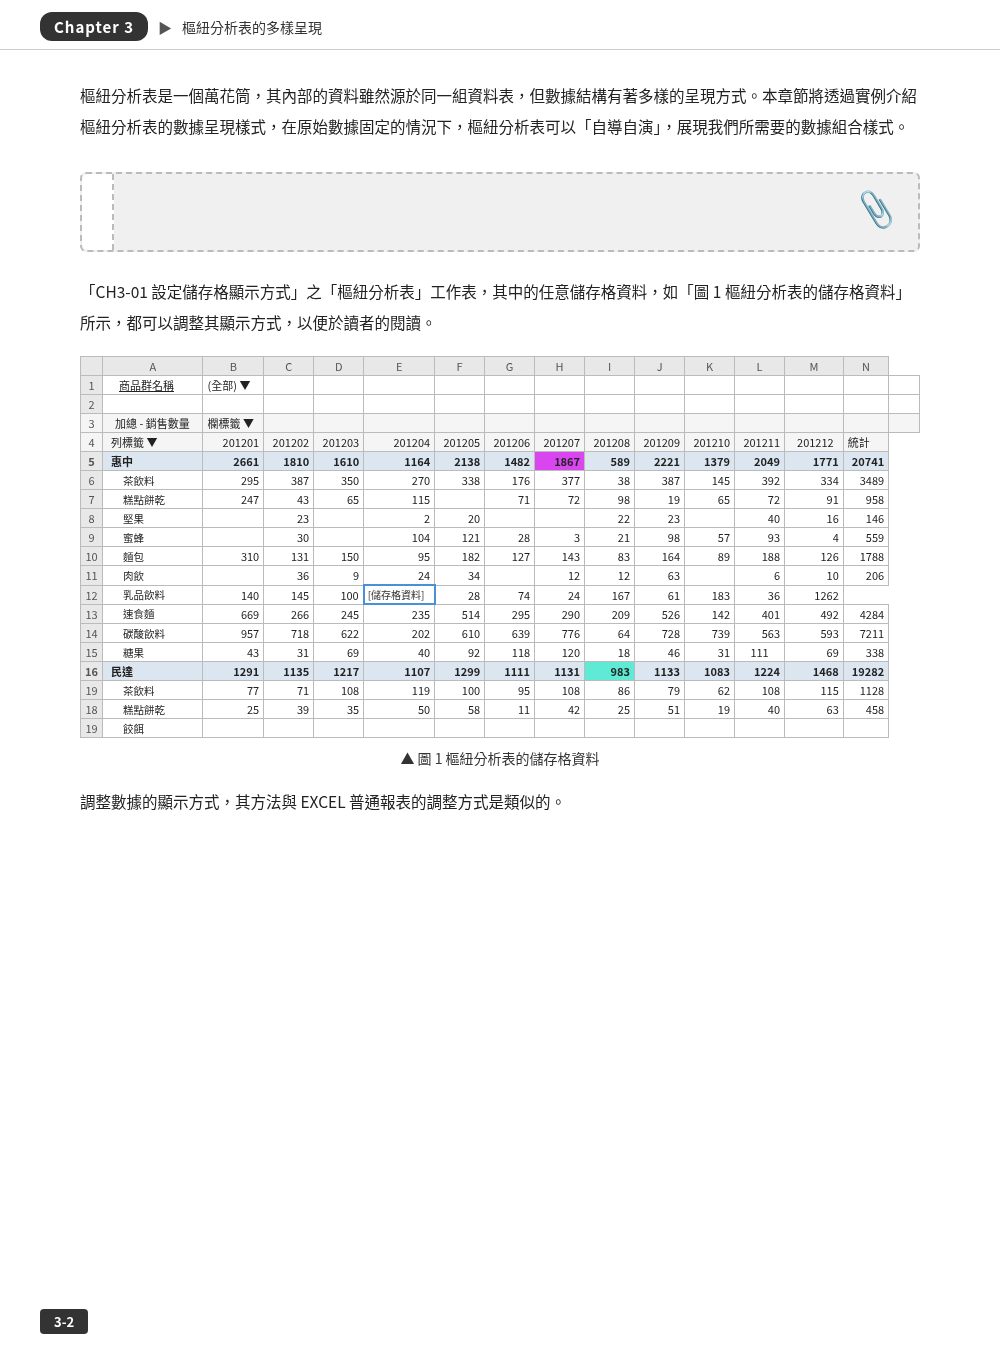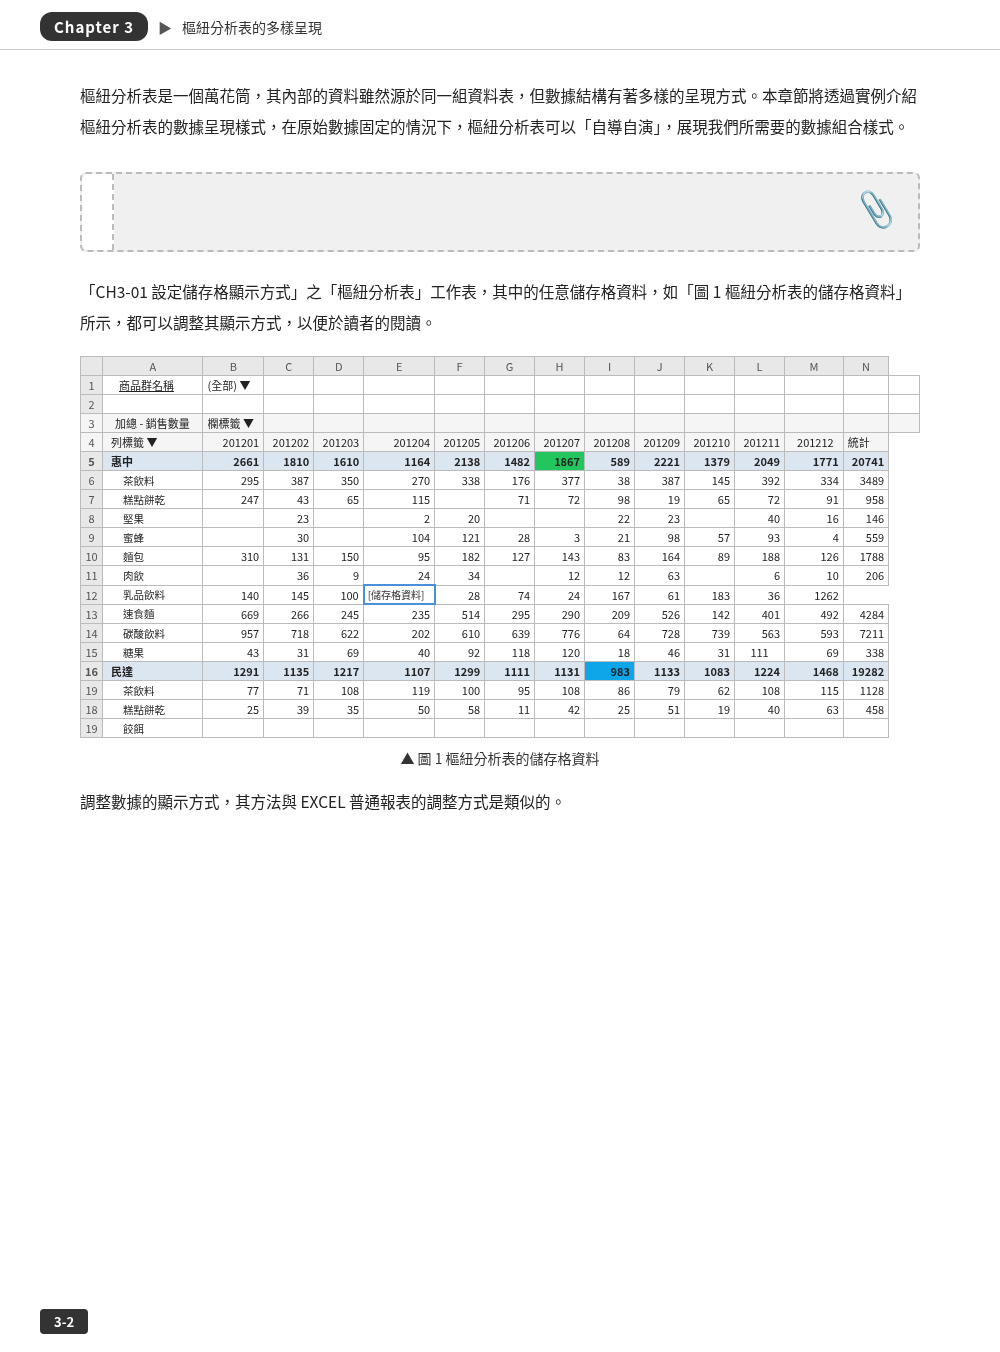--- a/index.html
+++ b/index.html
@@ -289,21 +289,21 @@
           </tr>
           <tr class="bold-row">
             <td class="row-header">5</td>
             <td style="font-weight: bold; background: rgb(220, 230, 241); padding-left: 8px;">惠中</td>
             <td style="background: rgb(220, 230, 241); font-weight: bold; text-align: right;">2661</td>
             <td style="background: rgb(220, 230, 241); font-weight: bold; text-align: right;">1810</td>
             <td style="background: rgb(220, 230, 241); font-weight: bold; text-align: right;">1610</td>
             <td style="background: rgb(220, 230, 241); font-weight: bold; text-align: right;">1164</td>
             <td style="background: rgb(220, 230, 241); font-weight: bold; text-align: right;">2138</td>
             <td style="background: rgb(220, 230, 241); font-weight: bold; text-align: right;">1482</td>
-            <td style="background: #22c55e; font-weight: bold; text-align: right;">1867</td>
+            <td style="background: #d946ef; font-weight: bold; text-align: right;">1867</td>
             <td style="background: rgb(220, 230, 241); font-weight: bold; text-align: right;">589</td>
             <td style="background: rgb(220, 230, 241); font-weight: bold; text-align: right;">2221</td>
             <td style="background: rgb(220, 230, 241); font-weight: bold; text-align: right;">1379</td>
             <td style="background: rgb(220, 230, 241); font-weight: bold; text-align: right;">2049</td>
             <td style="background: rgb(220, 230, 241); font-weight: bold; text-align: right;">1771</td>
             <td style="background: rgb(220, 230, 241); font-weight: bold; text-align: right;">20741</td>
           </tr>
           <tr>
             <td class="row-header">6</td>
             <td style="padding-left: 20px; font-size: 10.5px;">茶飲料</td>
@@ -476,21 +476,21 @@
           <tr class="bold-row">
             <td class="row-header">16</td>
             <td style="font-weight: bold; background: rgb(220, 230, 241); padding-left: 8px; margin-left: 36px;">民達</td>
             <td style="background: rgb(220, 230, 241); font-weight: bold; text-align: right;">1291</td>
             <td style="background: rgb(220, 230, 241); font-weight: bold; text-align: right;">1135</td>
             <td style="background: rgb(220, 230, 241); font-weight: bold; text-align: right;">1217</td>
             <td style="background: rgb(220, 230, 241); font-weight: bold; text-align: right;">1107</td>
             <td style="background: rgb(220, 230, 241); font-weight: bold; text-align: right;">1299</td>
             <td style="background: rgb(220, 230, 241); font-weight: bold; text-align: right;">1111</td>
             <td style="background: rgb(220, 230, 241); font-weight: bold; text-align: right;">1131</td>
-            <td style="background: #0ea5e9; font-weight: bold; text-align: right;">983</td>
+            <td style="background: #5eead4; font-weight: bold; text-align: right;">983</td>
             <td style="background: rgb(220, 230, 241); font-weight: bold; text-align: right;">1133</td>
             <td style="background: rgb(220, 230, 241); font-weight: bold; text-align: right;">1083</td>
             <td style="background: rgb(220, 230, 241); font-weight: bold; text-align: right;">1224</td>
             <td style="background: rgb(220, 230, 241); font-weight: bold; text-align: right;">1468</td>
             <td style="background: rgb(220, 230, 241); font-weight: bold; text-align: right;">19282</td>
           </tr>
           <tr>
             <td class="row-header">19</td>
             <td style="padding-left: 20px; font-size: 10.5px;">茶飲料</td>
             <td style="text-align: right;">77</td>

